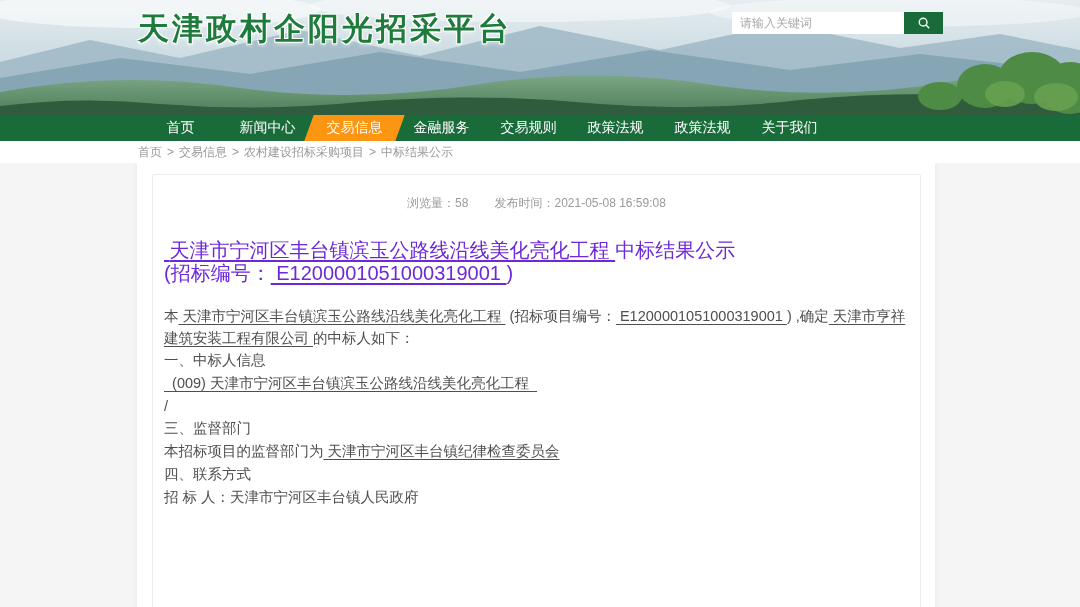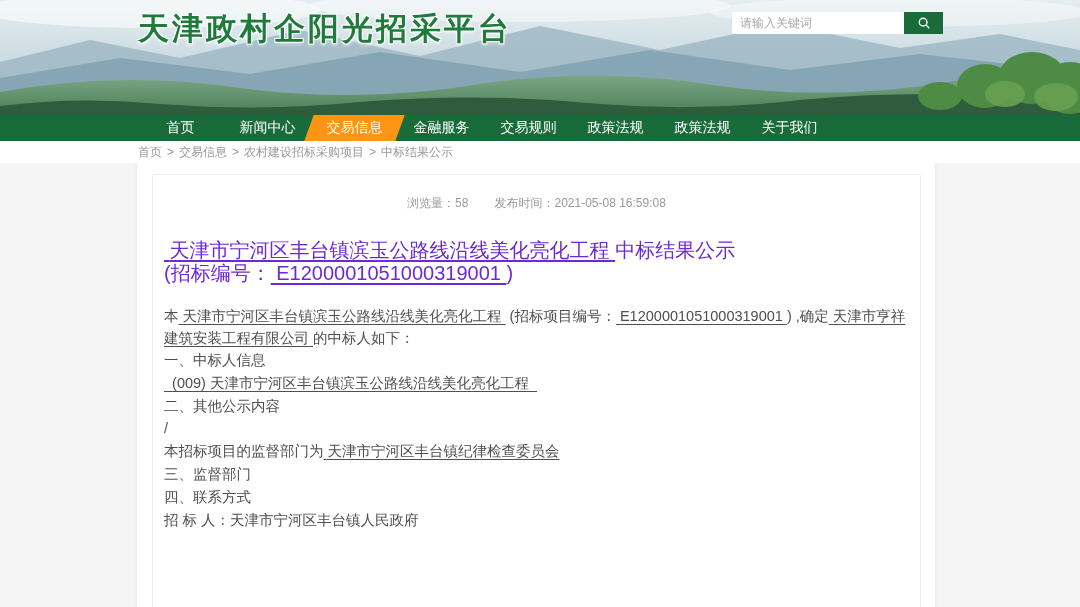--- a/index.html
+++ b/index.html
@@ -145,24 +145,23 @@
           <span>浏览量：</span><span>58</span><span class="meta-gap"></span><span>发布时间：</span><span>2021-05-08 16:59:08</span>
         </div>
         <div class="center-lines" id="centerLines">
             <div class="c-line"><span class="u"> 天津市宁河区丰台镇滨玉公路线沿线美化亮化工程 </span><span>中标结果公示</span></div>
             <div class="c-line"><span>(招标编号：</span><span class="u"> E1200001051000319001 </span><span>)</span></div>
           </div>
         <div class="body-lines" id="bodyLines">
             <div class="b-line"><span>本</span><span class="u"> 天津市宁河区丰台镇滨玉公路线沿线美化亮化工程 </span><span> (招标项目编号：</span><span class="u"> E1200001051000319001 </span><span>) ,确定</span><span class="u"> 天津市亨祥建筑安装工程有限公司 </span><span>的中标人如下：</span></div>
             <div class="b-line"><span>一、中标人信息</span></div>
             <div class="b-line"><span class="u">  (009) 天津市宁河区丰台镇滨玉公路线沿线美化亮化工程  </span></div>
-            <div class="b-line"><span>二、其他公示内容</span></div>
             <div class="b-line"><span>/</span></div>
+            <div class="b-line"><span>三、监督部门</span></div>
             <div class="b-line"><span>本招标项目的监督部门为</span><span class="u"> 天津市宁河区丰台镇纪律检查委员会</span></div>
-            <div class="b-line"><span>三、监督部门</span></div>
             <div class="b-line"><span>四、联系方式</span></div>
             <div class="b-line"><span>招 标 人：天津市宁河区丰台镇人民政府</span></div>
           </div>
       </div>
     </div>
   </main>
 
 </div>
 
 </body></html>

